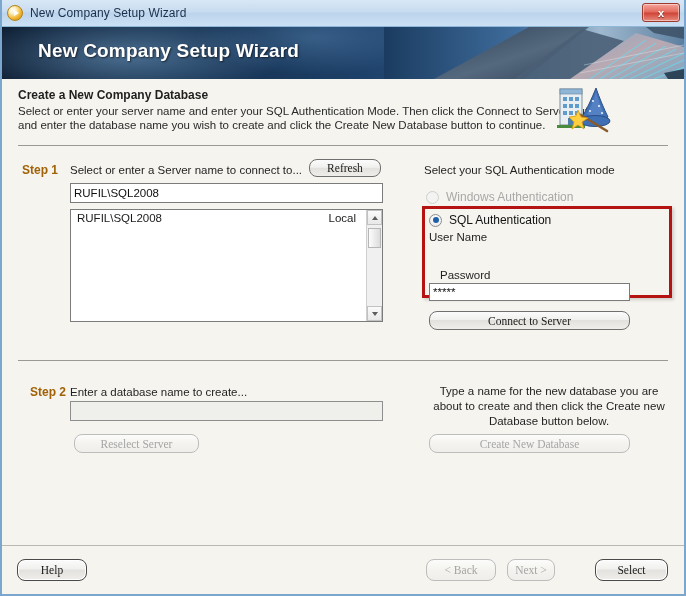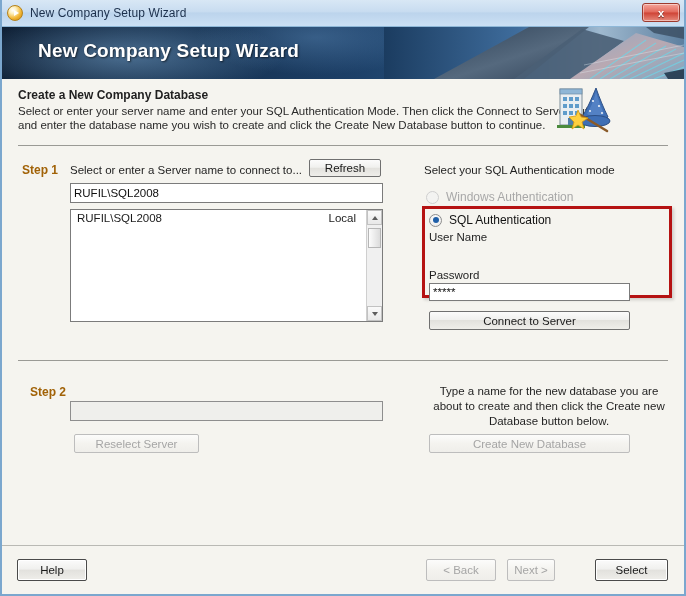--- a/index.html
+++ b/index.html
@@ -179,23 +179,23 @@
   }
   .tbox.disabled {
     background: #efefec;
     border-color: #8e8e8e;
   }
 
   .btn {
     position: absolute;
     box-sizing: border-box;
     border: 1px solid #707070;
-    border-radius: 2px;
+    border-radius: 8px;
     background: linear-gradient(to bottom, #fbfbfb 0%, #f0f0ee 46%, #e2e1dd 50%, #efeeea 100%);
-    font-family: Liberation Sans, sans-serif;
+    font-family: Liberation Serif, serif;
     font-size: 11.5px;
     color: #1a1a1a;
     display: flex;
     align-items: center;
     justify-content: center;
     cursor: default;
     white-space: nowrap;
   }
   .btn.default {
     border-color: #4a4a4a;
@@ -461,28 +461,29 @@
 
     <div class="redbox" style="left:420px; top:127px; width:250px; height:92px;"></div>
 
     <div class="radio-row on" style="left:427px; top:134px;">
       <span class="radio checked"></span>
       <span>SQL Authentication</span>
     </div>
 
     <div class="sub-label" style="left:427px; top:152px;">User Name</div>
 
-    <div class="sub-label" style="left:427px; top:190px;">Password</div>
+    <div class="sub-label" style="left:438px; top:190px;">Password</div>
     <input class="tbox" style="left: 427px; top: 204px; width: 201px; height: 18px;" value="*****">
 
     <div class="btn" style="left:427px; top:232px; width:201px; height:19px;">Connect to Server</div>
 
     <div class="hsep two"></div>
 
     <div class="step-label" style="left:28px; top:306px;">Step 2</div>
+    <div class="sub-label" style="left:68px; top:307px;">Enter a database name to create...</div>
 
     <input class="tbox disabled" style="left: 68px; top: 322px; width: 313px; height: 20px;" value="">
 
     <div class="btn disabled" style="left:72px; top:355px; width:125px; height:19px;">Reselect Server</div>
 
     <div class="center-hint" style="left:424px; top:305px; width:246px;">Type a name for the new database you are about to create and then click the Create new Database button below.</div>
 
     <div class="btn disabled" style="left:427px; top:355px; width:201px; height:19px;">Create New Database</div>
 
   </div>

